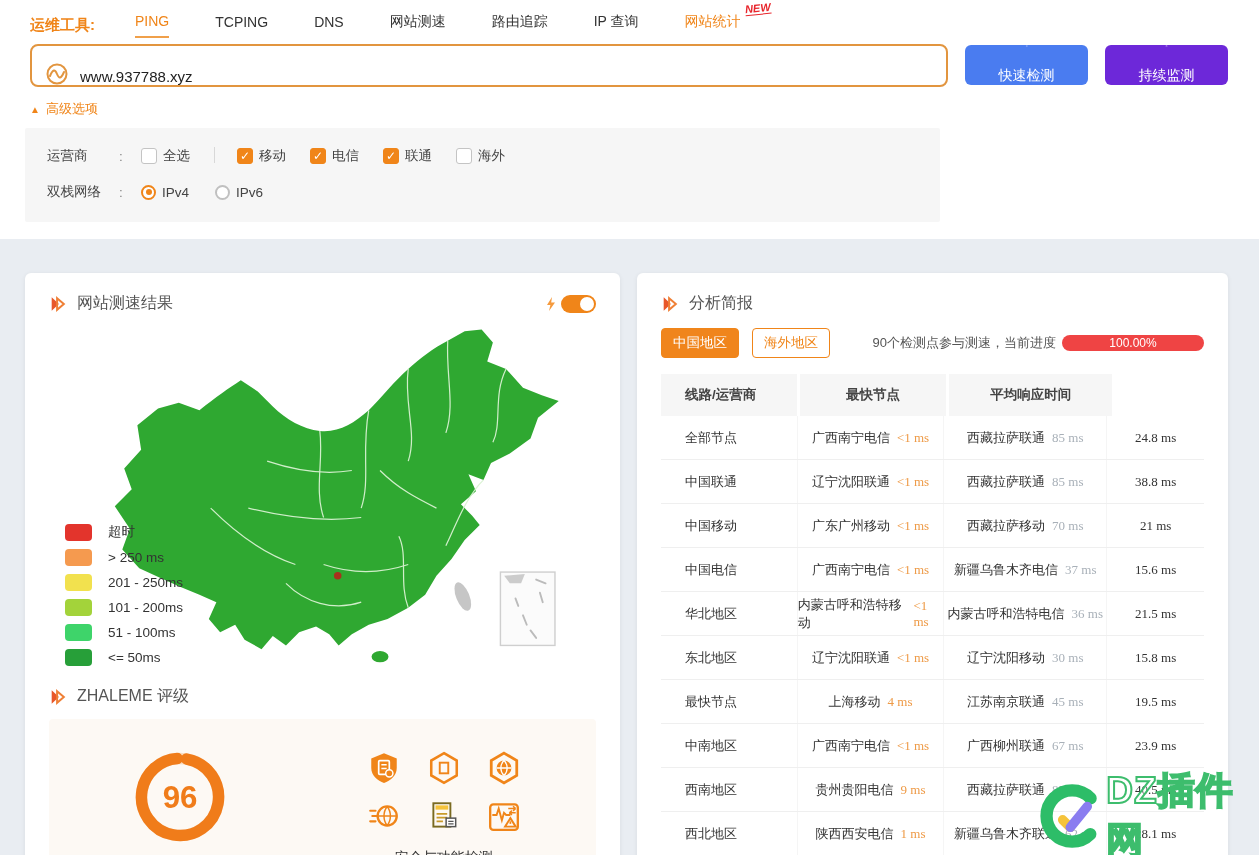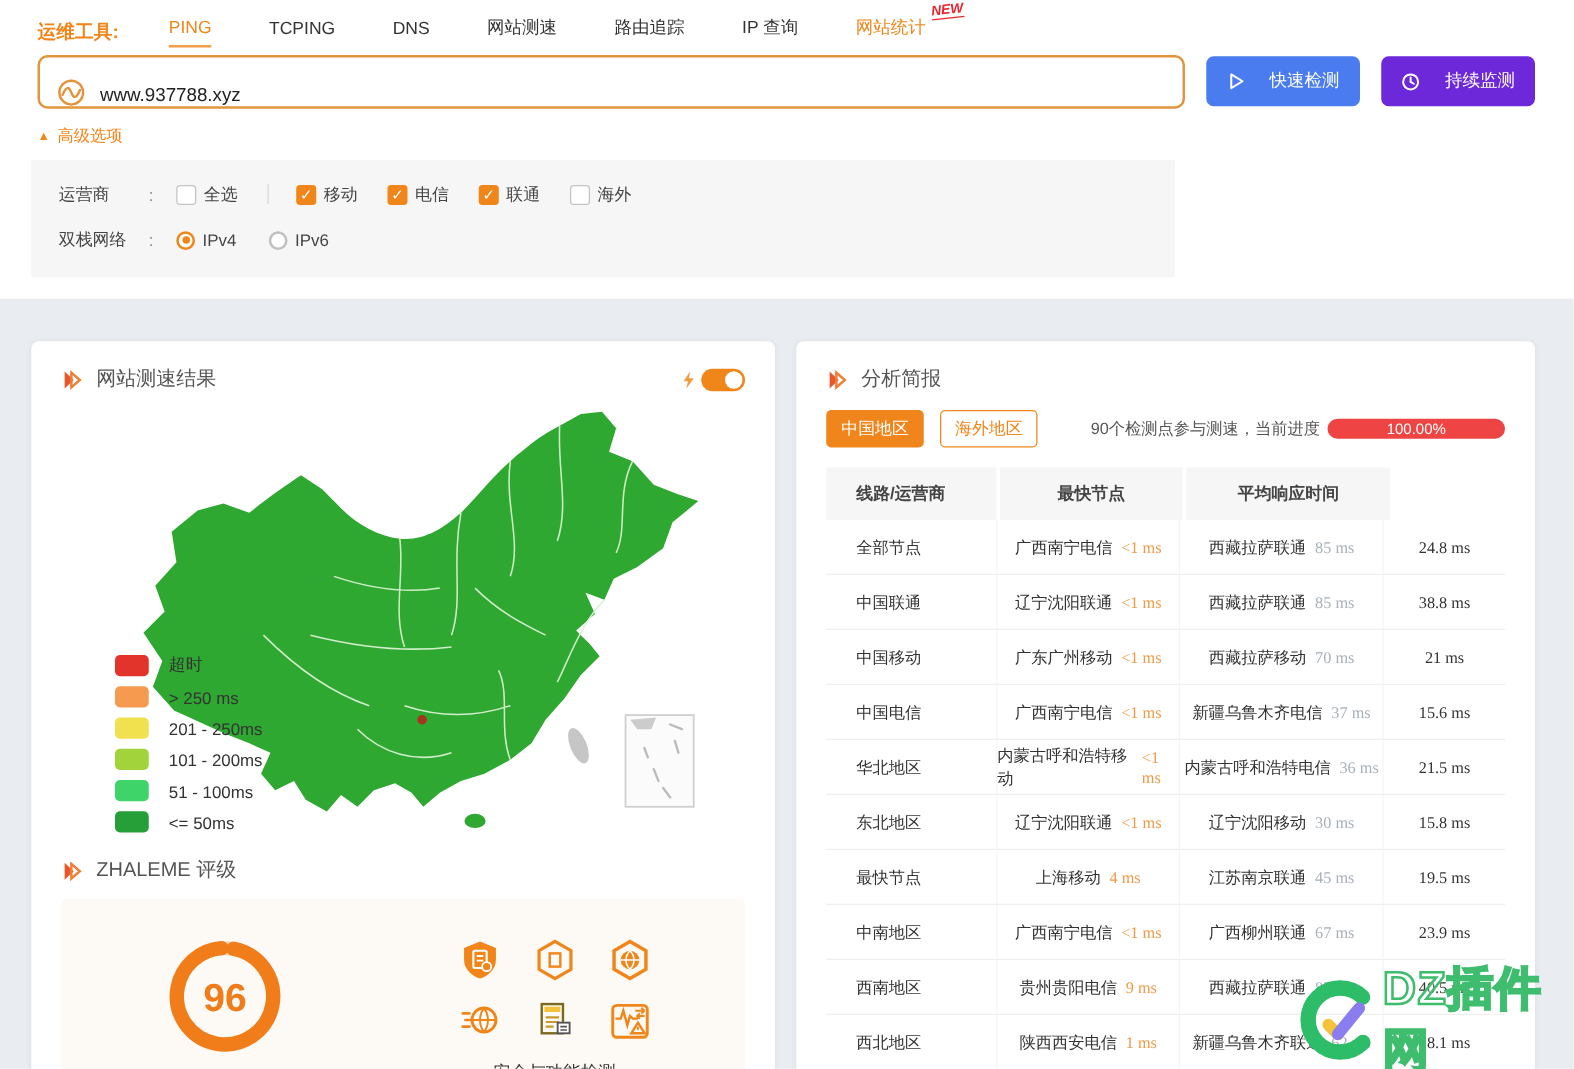--- a/index.html
+++ b/index.html
@@ -18,21 +18,21 @@
 
   
   .search-row { display:flex; margin:6px 30px 0 30px; gap:17px; }
   .search-box { flex:0 0 918px; height:43px; border:2px solid #e2953f; border-radius:8px;
     display:flex; align-items:flex-end; padding:0 14px; background:#fff; }
   .search-box svg { flex:0 0 auto; margin-right:12px; }
   .search-input { border:none; outline:none; font-size:15px; color:#222; flex:1;
     font-family:"Liberation Sans","DejaVu Sans",sans-serif; background:transparent; }
   .btn { width:123px; height:40px; margin-top:1px; border:none; border-radius:6px; color:#fff; font-size:14px;
     display:flex; align-items:center; justify-content:center; gap:20px; cursor:pointer;
-    font-family:"Liberation Sans","DejaVu Sans",sans-serif; }
+    font-family:"Liberation Sans","DejaVu Sans",sans-serif;flex-direction:column; }
   .btn-quick { background:#4a7cf0; }
   .btn-monitor { background:#6d28d9;font-family:Liberation Mono, monospace; }
 
   
   .adv-toggle { margin:13px 30px 0 30px; color:#f08519; font-size:13px; cursor:pointer; display:flex; align-items:center; gap:6px; }
   .adv-toggle .tri { font-size:10px; }
   .adv-panel { margin:10px 0 0 25px; width:915px; background:#f6f6f6; border-radius:2px; padding:15px 22px 17px 22px; }
   .adv-row { display:flex; align-items:center; font-size:13.5px; color:#444; height:26px; }
   .adv-row + .adv-row { margin-top:10px; }
   .adv-label { width:72px; }
@@ -58,21 +58,21 @@
   .card-head { display:flex; align-items:center; gap:10px; }
   .card-title { font-size:16px; color:#555; }
   .head-right { margin-left:auto; display:flex; align-items:center; gap:5px; }
   .switch { width:35px; height:18px; border-radius:9px; background:#f08519; position:relative; cursor:pointer; }
   .switch .knob { position:absolute; right:2px; top:2px; width:14px; height:14px; border-radius:50%; background:#fff; }
 
   
   .map-wrap { position:relative; height:352px; margin-top:4px; }
   .map-wrap svg.map { position:absolute; left:34px; top:2px; }
   .legend { position:absolute; left:16px; bottom:4px; display:flex; flex-direction:column; gap:8px; }
-  .lg-item { display:flex; align-items:flex-end; gap:16px; font-size:13.5px; color:#333;margin-left:27px; }
+  .lg-item { display:flex; align-items:center; gap:16px; font-size:13.5px; color:#333; }
   .swatch { width:27px; height:17px; border-radius:4px; }
 
   
   .rating-head { display:flex; align-items:center; gap:10px; margin:16px 0 12px 0; }
   .rating-panel { background:#fdf9f4; border-radius:4px; display:flex; padding:28px 10px 0 10px; height:196px; }
   .score-col { width:46%; display:flex; flex-direction:column; align-items:center; }
   .security-col { width:54%; display:flex; flex-direction:column; align-items:center; }
   .score-num { font-size:30px; font-weight:bold; fill:#f07c1a; }
   .panel-label { margin-top:16px; font-size:14px; color:#333; }
   .sec-icons { display:grid; grid-template-columns:repeat(3,34px); grid-auto-rows:34px; gap:14px 26px; margin-top:4px; }

